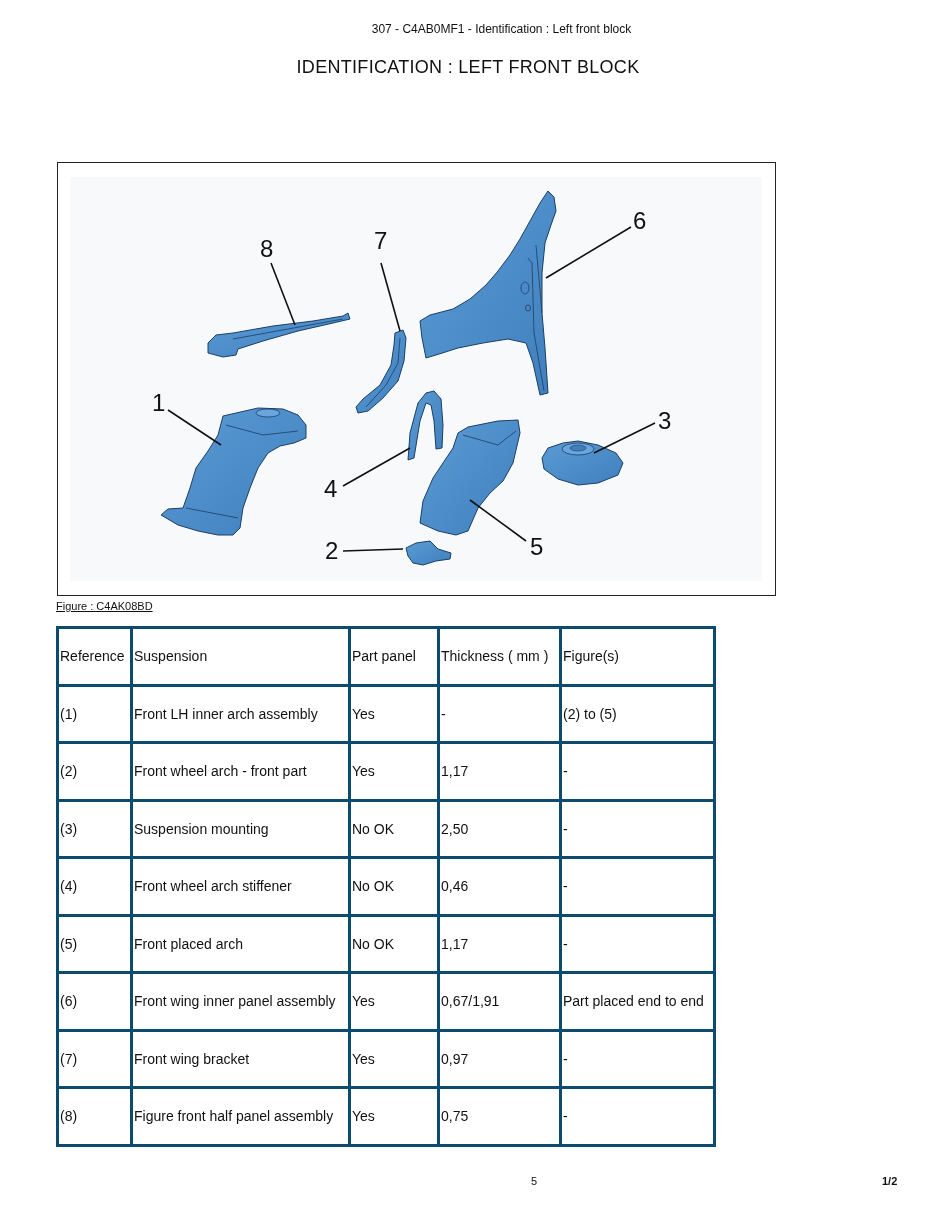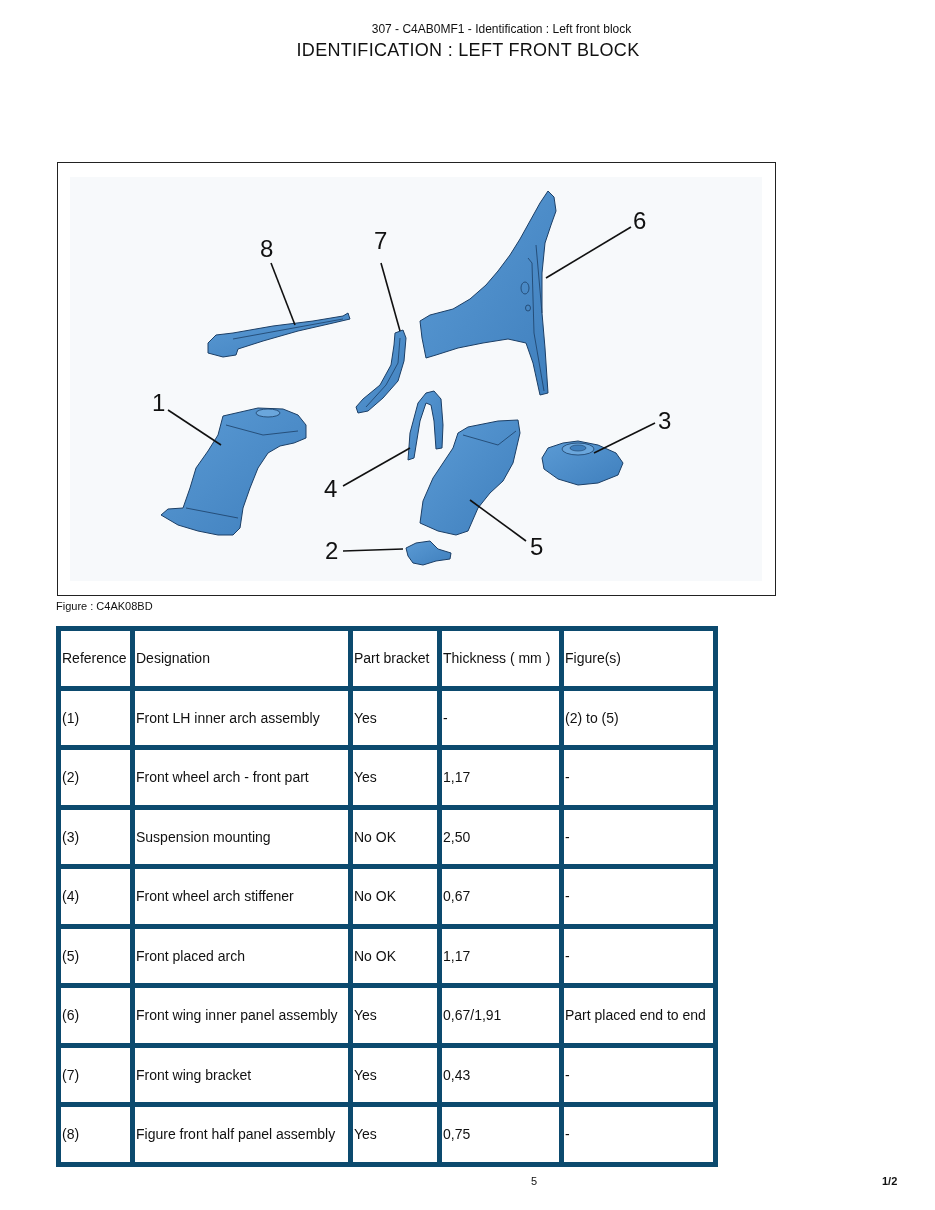--- a/index.html
+++ b/index.html
@@ -6,38 +6,38 @@
     body {
       width: 935px; height: 1210px; position: relative; overflow: hidden;
       font-family: "Liberation Sans", sans-serif; color: #111;
     }
     .subtitle {
       position: absolute; left: 0; right: 0; top: 22px; text-align: center;
       font-size: 12px; color: #111;
       padding-left: 68px; box-sizing: border-box;
     }
     .title {
-      position: absolute; left: 0; right: 0; top: 40px; text-align: center;
+      position: absolute; left: 0; right: 0; top: 57px; text-align: center;
       font-size: 18px; letter-spacing: 0.3px; color: #111;
       padding-left: 1px;
     }
     .figure-frame {
       position: absolute; left: 57px; top: 162px; width: 717px; height: 432px;
       border: 1px solid #222; background: #ffffff;
     }
     .figure-frame svg { position: absolute; left: 0; top: 0; }
     .figure-caption {
-      position: absolute; left: 56px; top: 600px; font-size: 11px; color: #111;
+      position: absolute; left: 56px; top: 600px; font-size: 11px; color: #111; text-decoration: underline;
     }
     table.parts {
       position: absolute; left: 56px; top: 626px;
       border-collapse: collapse; font-size: 14px;
     }
     table.parts td {
-      border: 5px solid #0c4a6e; padding: 16px 1px; height: 22.5px;
+      border: 3px solid #0c4a6e; padding: 16px 1px; height: 22.5px;
       white-space: nowrap; vertical-align: middle; line-height: 16px;
     }
     col.c1 { width: 74px; } col.c2 { width: 218px; } col.c3 { width: 89px; }
     col.c4 { width: 122px; } col.c5 { width: 154px; }
     .footer-page { position: absolute; left: 531px; top: 1175px; font-size: 11px; }
     .footer-count { position: absolute; left: 882px; top: 1175px; font-size: 11px; font-weight: bold; }
     .callout { font-family: "Liberation Sans", sans-serif; font-size: 24px; fill: #111; }
   </style>
 </head>
 <body>
@@ -127,22 +127,22 @@
   <colgroup>
       <col class="c1">
       <col class="c2">
       <col class="c3">
       <col class="c4">
       <col class="c5">
     </colgroup>
   <tbody>
       <tr>
     <td>Reference</td>
-    <td>Designation</td>
-    <td>Part bracket</td>
+    <td>Suspension</td>
+    <td>Part panel</td>
     <td>Thickness ( mm )</td>
     <td>Figure(s)</td>
   </tr>
   <tr>
     <td>(1)</td>
     <td>Front LH inner arch assembly</td>
     <td>Yes</td>
     <td>-</td>
     <td>(2) to (5)</td>
   </tr>
@@ -157,42 +157,42 @@
     <td>(3)</td>
     <td>Suspension mounting</td>
     <td>No OK</td>
     <td>2,50</td>
     <td>-</td>
   </tr>
   <tr>
     <td>(4)</td>
     <td>Front wheel arch stiffener</td>
     <td>No OK</td>
-    <td>0,67</td>
+    <td>0,46</td>
     <td>-</td>
   </tr>
   <tr>
     <td>(5)</td>
     <td>Front placed arch</td>
     <td>No OK</td>
     <td>1,17</td>
     <td>-</td>
   </tr>
   <tr>
     <td>(6)</td>
     <td>Front wing inner panel assembly</td>
     <td>Yes</td>
     <td>0,67/1,91</td>
     <td>Part placed end to end</td>
   </tr>
   <tr>
     <td>(7)</td>
     <td>Front wing bracket</td>
     <td>Yes</td>
-    <td>0,43</td>
+    <td>0,97</td>
     <td>-</td>
   </tr>
   <tr>
     <td>(8)</td>
     <td>Figure front half panel assembly</td>
     <td>Yes</td>
     <td>0,75</td>
     <td>-</td>
   </tr>
 </tbody>

